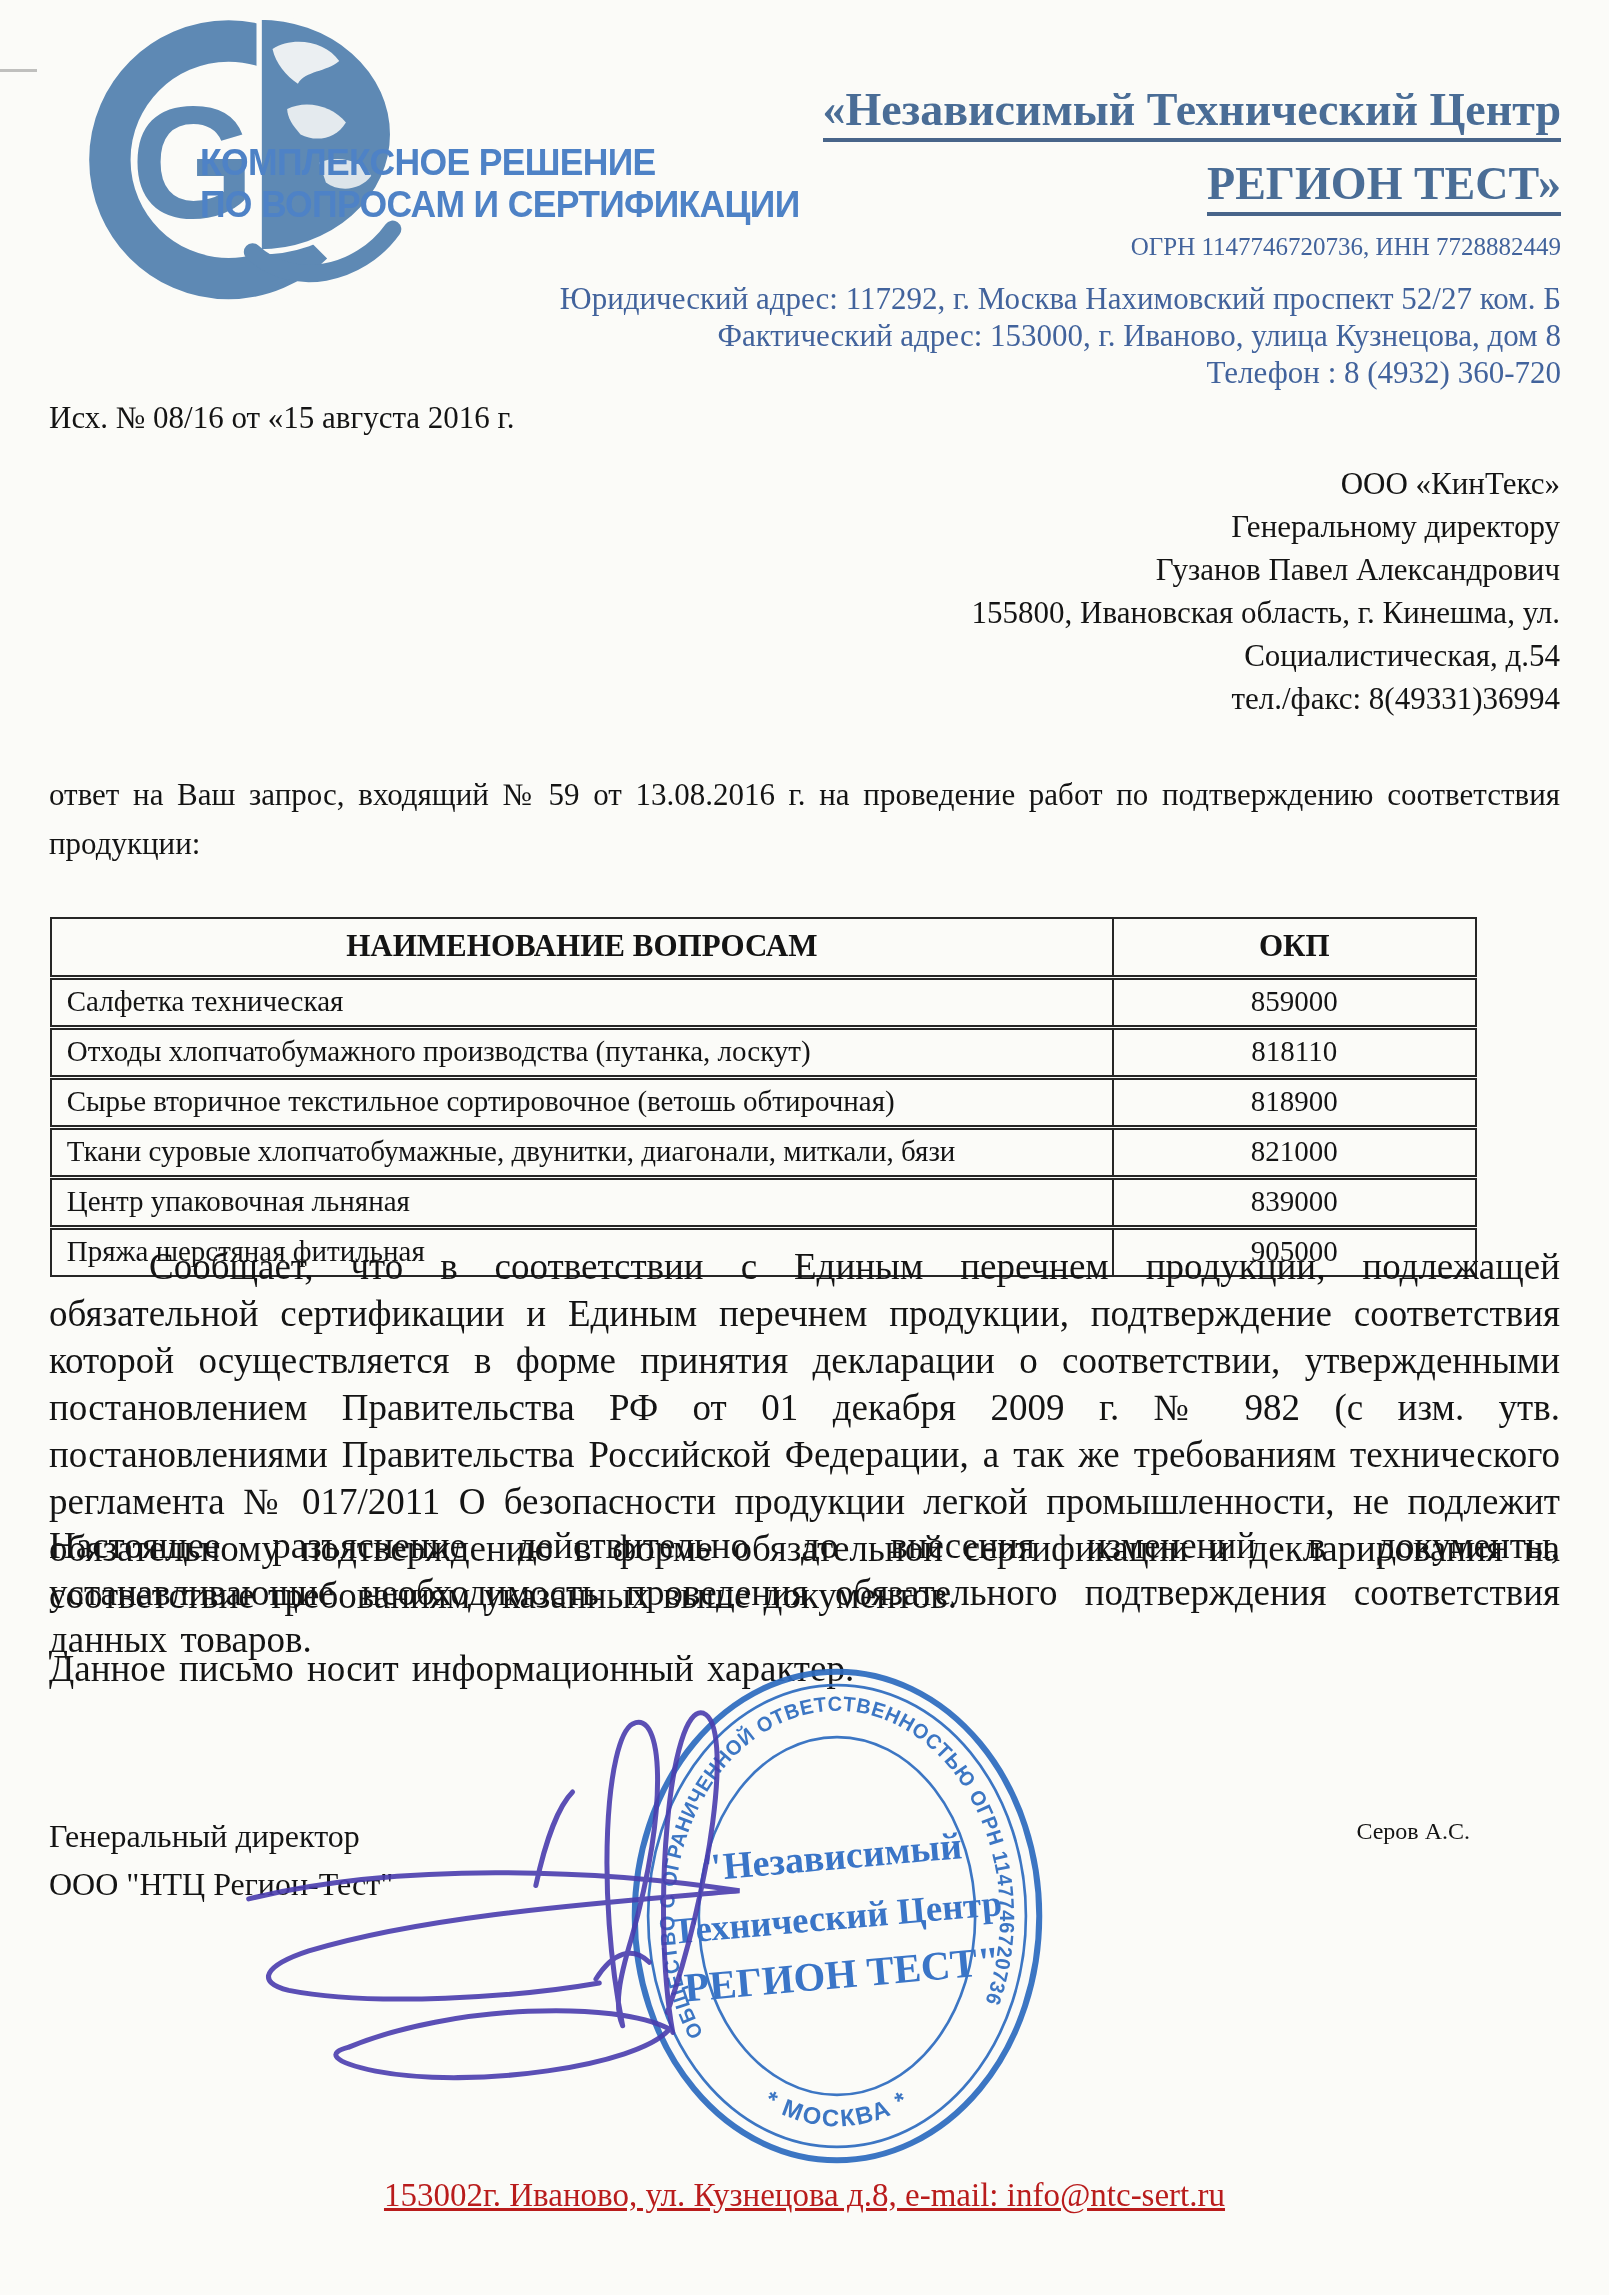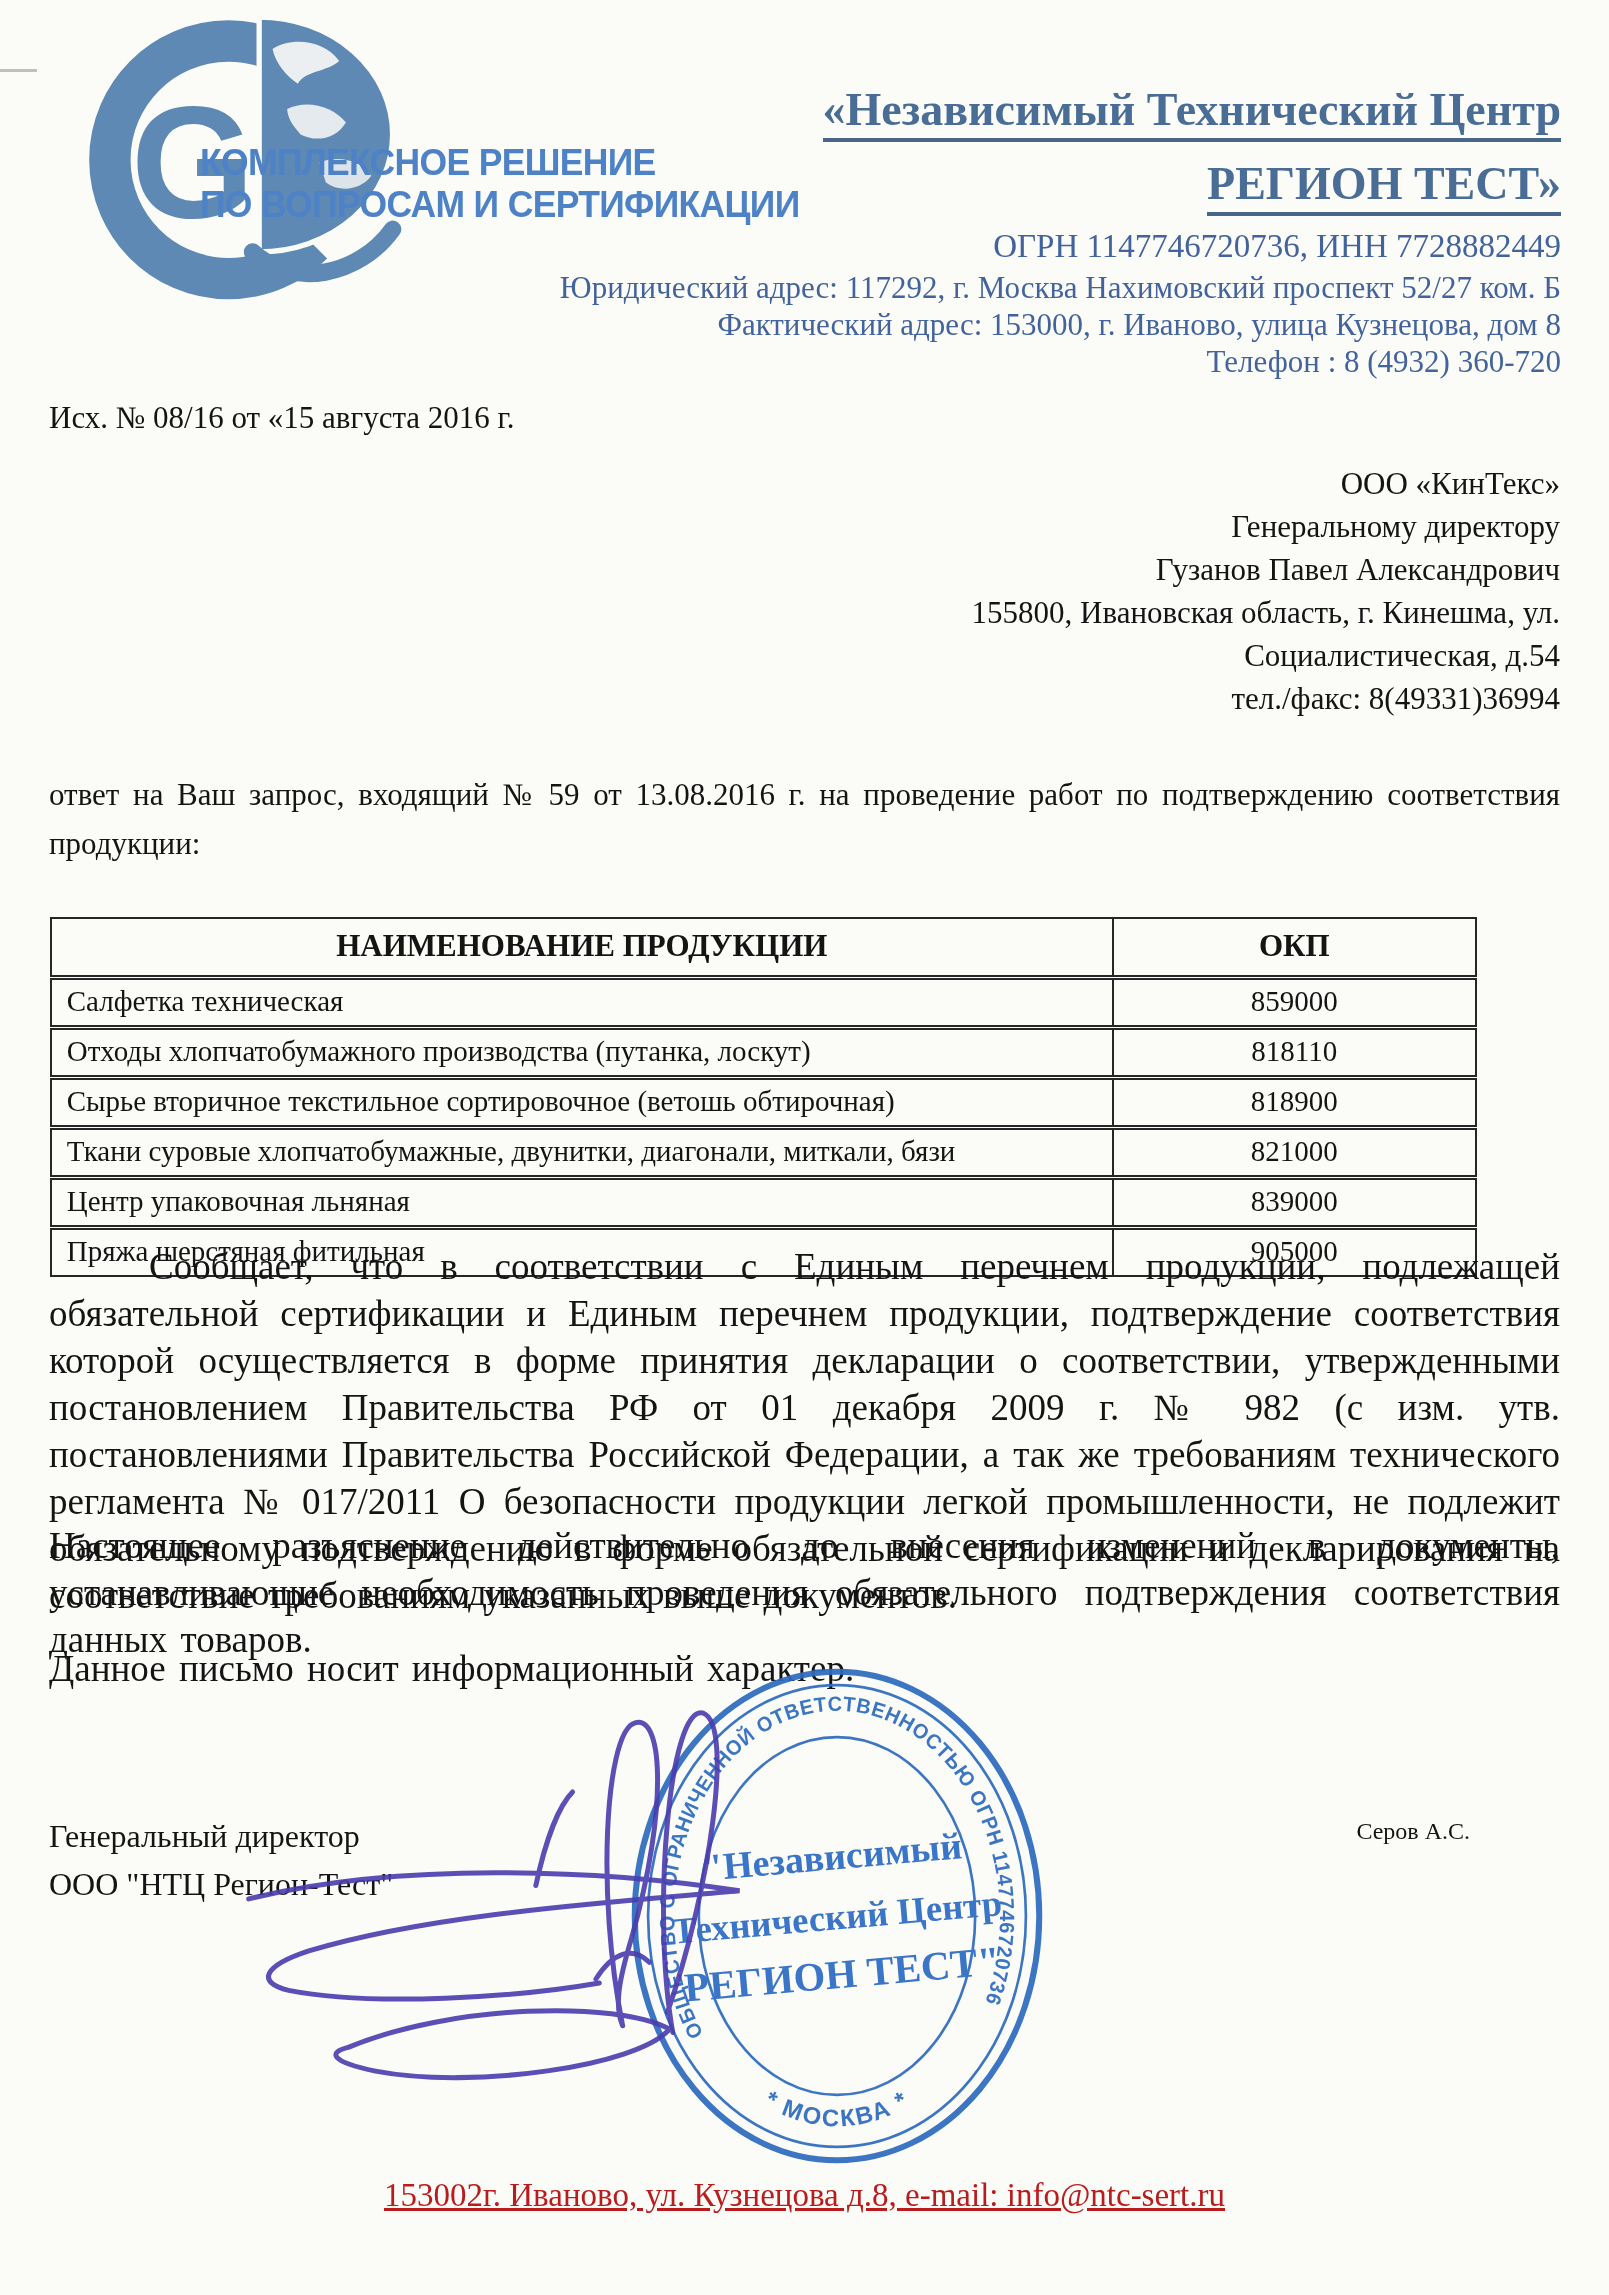--- a/index.html
+++ b/index.html
@@ -37,21 +37,21 @@
   .head-title {
     font-family: "Liberation Sans", sans-serif;
     font-weight: bold; color: #4a6d96; font-size: 46px; line-height: 1.0;
   }
   .head-title .ul {
     display: inline-block; border-bottom: 4.7px solid #48658a;
     padding-bottom: 5.3px; margin-bottom: 2.7px; font-family: Liberation Serif, serif;
   }
   .head-title .line2 { margin-top: 14.7px; }
   .head-meta { color: #42639c; font-size: 31px; line-height: 37px; margin-top: 9.4px; }
-  .head-meta .ogrn { font-size: 33px; margin-bottom: 4px; }
+  .head-meta .ogrn { font-size: 25px; margin-bottom: 15px; }
   
   .ref-line { position: absolute; left: 49px; top: 400px; font-size: 31px; }
   
   .addressee {
     position: absolute; right: 49px; top: 462px;
     text-align: right; font-size: 31px; line-height: 43px; white-space: nowrap;
   }
   
   .intro {
     position: absolute; left: 49px; top: 770px; width: 1511px;
@@ -150,21 +150,21 @@
 
   <div class="intro">ответ на Ваш запрос, входящий № 59 от 13.08.2016 г. на проведение работ по подтверждению соответствия продукции:</div>
 
   <table class="okp-table">
     <colgroup>
         <col class="c1">
         <col class="c2">
       </colgroup>
     <thead>
       <tr>
-        <th>НАИМЕНОВАНИЕ ПРОДУКЦИИ</th>
+        <th>НАИМЕНОВАНИЕ ВОПРОСАМ</th>
         <th>ОКП</th>
       </tr>
     </thead>
     <tbody>
       <tr>
         <td class="name">Салфетка техническая</td>
         <td class="okp">859000</td>
       </tr>
       <tr>
         <td class="name">Отходы хлопчатобумажного производства (путанка, лоскут)</td>

